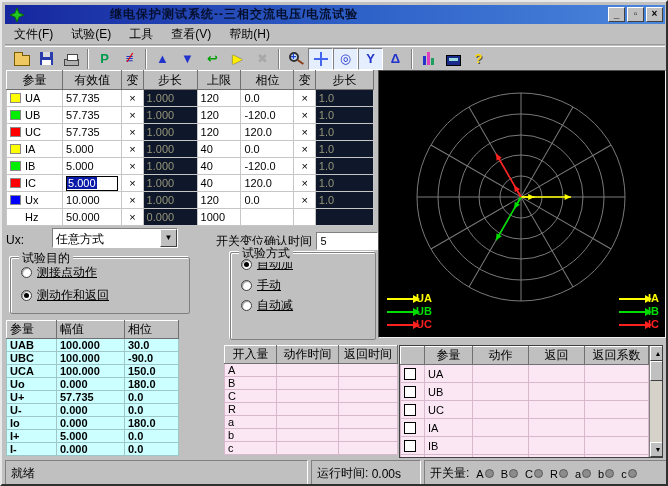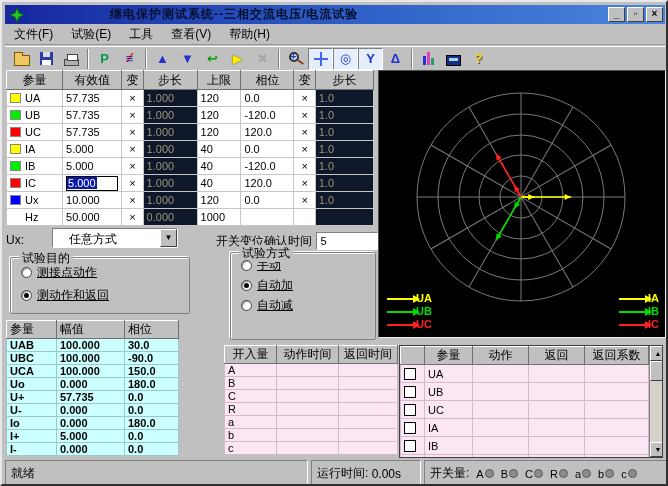--- a/index.html
+++ b/index.html
@@ -58,21 +58,21 @@
   .main-table td.c-step{background:#0f172a;color:#97977a;}
   .main-table td.c-x{text-align:center;}
   .swatch{display:inline-block;width:11px;height:10px;margin-right:4px;vertical-align:-1px;border:1px solid #888;}
   .swatch.no-swatch{visibility:hidden;}
   .editbox{display:inline-block;width:52px;height:15px;border:1px solid #000;background:#fff;line-height:13px;}
   .seltext{background:#0a1aa8;color:#fff;padding:0 1px;}
   
   .label12{font-size:12px;color:#000;}
   .ux-row{position:absolute;left:4px;top:228px;height:21px;}
   .combo{position:absolute;left:46px;top:-2px;width:126px;height:20px;border:1px solid;border-color:#808080 #fff #fff #808080;background:#fff;display:flex;}
-  .combo-text{flex:1;font-size:12px;padding:2px 16px;border-radius:8px;}
+  .combo-text{flex:1;font-size:12px;padding:2px 3px;border-radius:8px;}
   .combo-btn{width:17px;background:#c0c0c0;border:1px solid;border-color:#fff #404040 #404040 #fff;
     font-size:8px;text-align:center;line-height:16px;color:#000;}
   .textbox{display:inline-block;height:18px;border:1px solid;border-color:#808080 #fff #fff #808080;
     background:#fff;font-size:11px;padding:2px 3px;vertical-align:middle;}
   .group{position:absolute;border:1px solid #808080;box-shadow:1px 1px 0 #fff inset,-1px -1px 0 #fff;
     border-radius:2px;}
   .group-title{position:absolute;top:-8px;left:8px;background:#c0c0c0;font-size:12px;padding:0 3px;}
   .radio-row{display:flex;align-items:center;gap:5px;margin:6px 0 0 10px;text-decoration:underline;}
   .radio{width:11px;height:11px;border-radius:50%;background:#fff;border:1px solid #404040;
     box-shadow:inset 1px 1px 1px #9a9a9a;position:relative;flex:none;}
@@ -328,27 +328,27 @@
       <span class="label12">测接点动作</span>
     </div>
     <div class="radio-row">
       <span class="radio on"></span>
       <span class="label12">测动作和返回</span>
     </div>
   </div>
 
   <div class="group" style="left:228px;top:250px;width:146px;height:88px;">
     <span class="group-title">试验方式</span>
+    <div class="radio-row" style="margin-top:3px">
+      <span class="radio on"></span>
+      <span class="label12">自动加</span>
+    </div>
     <div class="radio-row" style="margin-top:4px">
       <span class="radio"></span>
       <span class="label12">手动</span>
-    </div>
-    <div class="radio-row" style="margin-top:3px">
-      <span class="radio on"></span>
-      <span class="label12">自动加</span>
     </div>
     <div class="radio-row" style="margin-top:3px">
       <span class="radio"></span>
       <span class="label12">自动减</span>
     </div>
   </div>
 
   <table class="cyan-table">
     <colgroup>
         <col style="width:50px">

